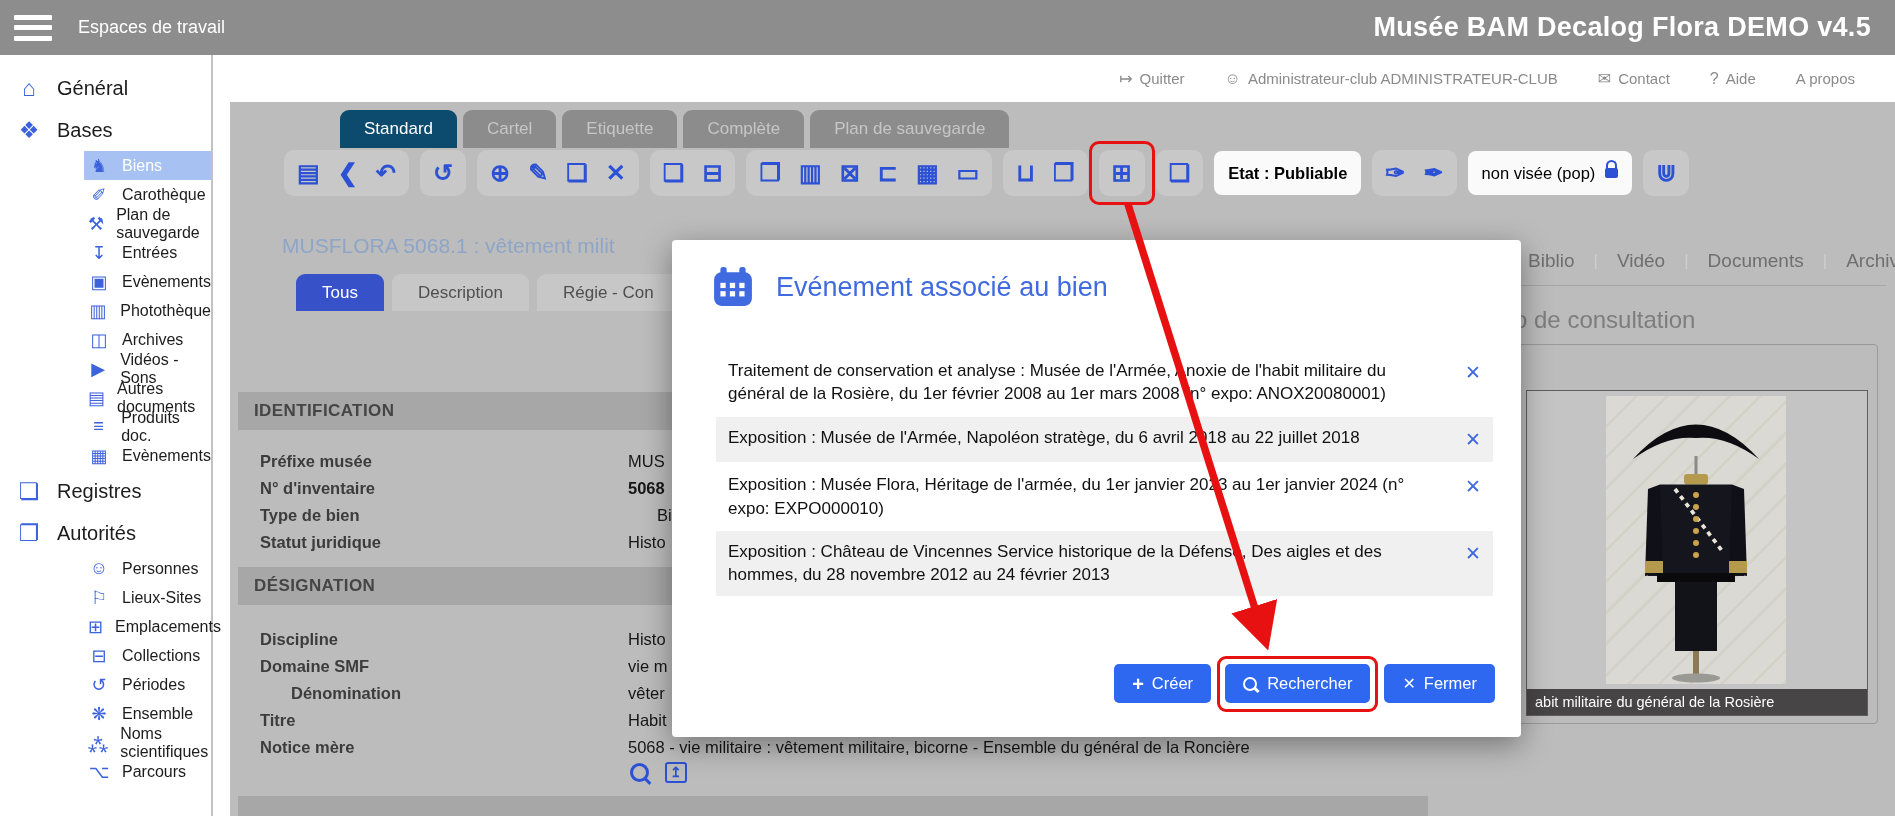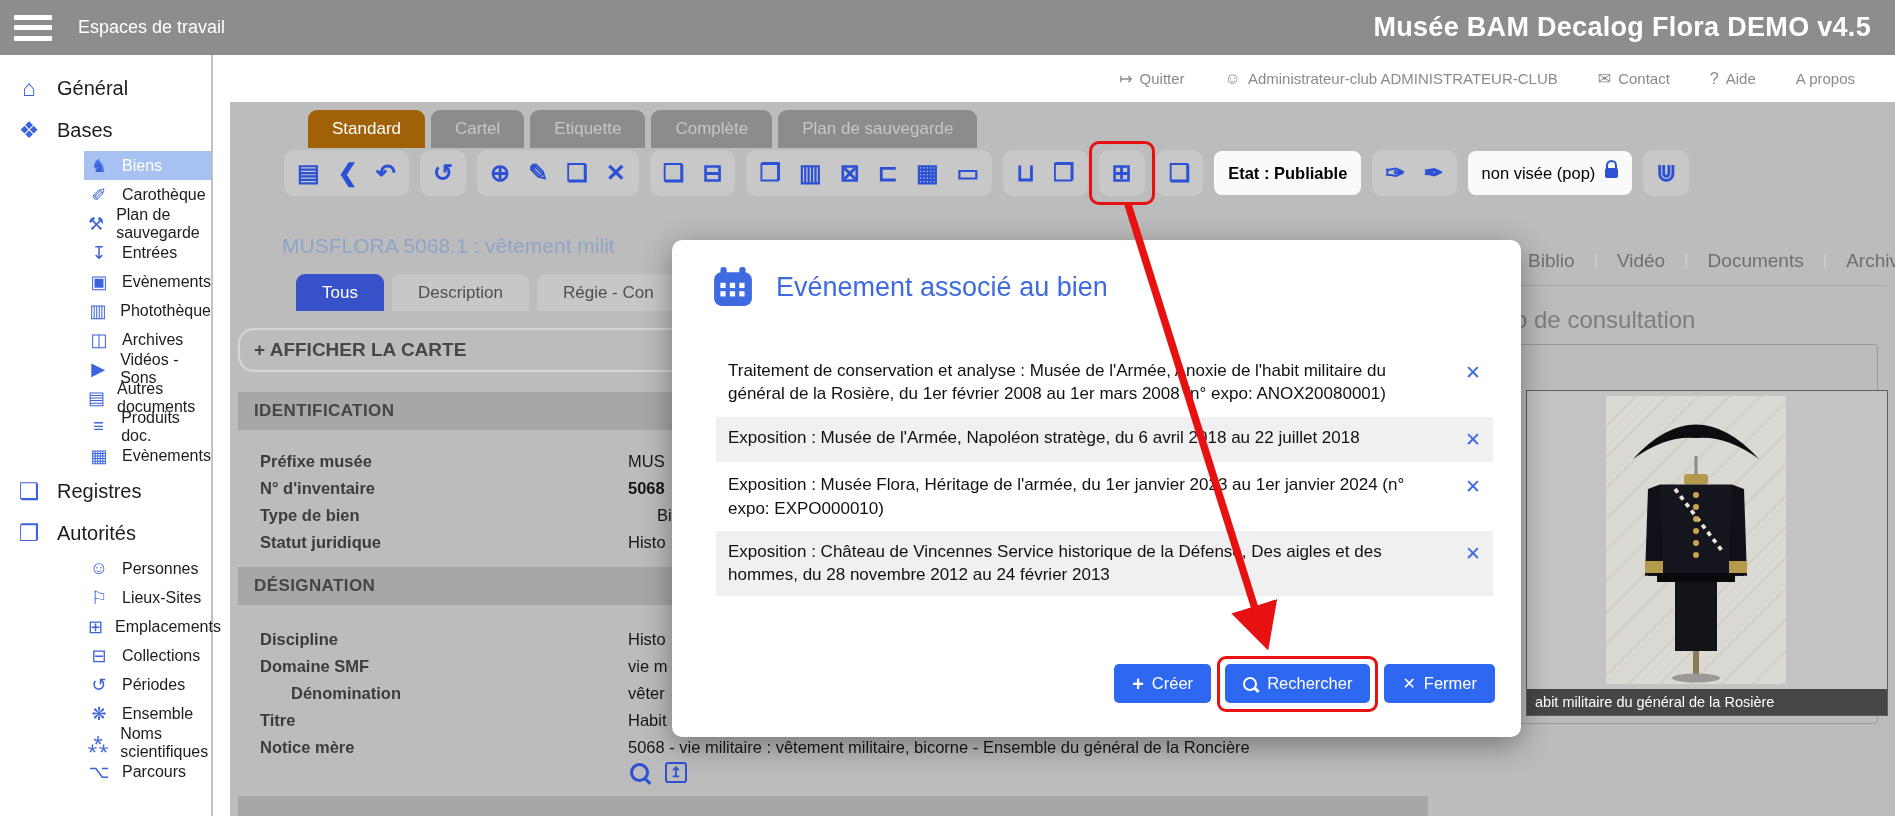--- a/index.html
+++ b/index.html
@@ -28,21 +28,21 @@
   .quickbar{position:absolute;left:216px;top:55px;right:0;height:47px;background:#fff;display:flex;align-items:center;justify-content:flex-end;gap:40px;padding-right:40px;color:#8a8a8a;font-size:15px;}
   .qlink{display:flex;align-items:center;gap:7px;cursor:pointer;}
   .qlink .qic{font-size:16px;}
   .qic-help{font-size:20px;}
 
   
   .main{position:absolute;left:230px;top:102px;right:0;bottom:0;background:#bcbcbc;}
 
   .view-tabs{position:absolute;left:78px;top:8px;display:flex;gap:6px;}
   .vtab{height:38px;line-height:38px;padding:0 24px;border-radius:9px 9px 0 0;background:#8c8c8c;color:#c6c6c6;font-size:17px;cursor:pointer;white-space:nowrap;}
-  .vtab.active{background:#a16207;color:#fff;}
+  .vtab.active{background:#0c4a6e;color:#fff;margin-left:32px;}
 
   .toolbar{position:absolute;left:54px;top:48px;display:flex;align-items:center;gap:11px;}
   .tb-group{background:#c8c8c8;border-radius:10px;height:46px;display:flex;align-items:center;gap:18px;padding:0 13px;}
   .tb-ico{font-size:24px;color:#2d51d4;font-weight:bold;cursor:pointer;line-height:1;}
   .tb-pill{background:#fafafa;border-radius:8px;height:44px;display:flex;align-items:center;padding:0 14px;font-size:16.5px;color:#000;white-space:nowrap;}
   .tb-pill.bold{font-weight:bold;}
   .cal-wrap{position:relative;}
   .red-outline{position:absolute;border:3.5px solid #e81111;border-radius:10px;pointer-events:none;}
   .cal-red{left:-10px;top:-9px;right:-10px;bottom:-9px;}
   .lock-ico{display:inline-block;width:13px;height:10px;background:#2d51d4;border-radius:2px;position:relative;margin-left:10px;}
@@ -70,21 +70,21 @@
   .media-title{position:absolute;left:1514px;top:204px;font-size:24px;color:#7d7d7d;}
   .media-outer{position:absolute;left:1480px;top:242px;width:396px;height:378px;border:1px solid #9a9a9a;border-radius:4px;}
   .media-frame{position:absolute;left:1526px;top:288px;width:340px;height:324px;border:1px solid #5e5e5e;background:#c4c4c4;}
   .media-photo{position:absolute;left:79px;top:5px;width:180px;height:288px;background:#dbd9d3;background-image:repeating-linear-gradient(-45deg,rgba(150,140,110,.10) 0 3px,rgba(0,0,0,0) 3px 22px);}
   .media-caption{position:absolute;left:0;bottom:0;right:0;height:26px;background:#474545;color:#fff;font-size:14.5px;display:flex;align-items:center;padding-left:8px;white-space:nowrap;overflow:hidden;}
 
   
   .stage-abs{position:absolute;}
 
   
-  .modal{position:absolute;left:672px;top:240px;width:849px;height:497px;background:#fff;border-radius:10px;box-shadow:0 8px 30px rgba(0,0,0,.38);}
+  .modal{position:absolute;left:672px;top:240px;width:849px;height:497px;background:#fff;border-radius:4px;box-shadow:0 8px 30px rgba(0,0,0,.38);}
   .modal-head{position:absolute;left:40px;top:26px;display:flex;align-items:center;gap:22px;}
   .modal-title{color:#3f6ae0;font-size:27px;}
   .event-list{position:absolute;left:44px;top:108px;right:28px;}
   .event-row{display:flex;align-items:flex-start;padding:9px 12px 9px 12px;margin:2px 0;font-size:17px;line-height:1.38;color:#111;}
   .event-row.alt{background:#f0f0f0;}
   .event-text{flex:1;padding-right:26px;}
   .row-x{color:#3f6ae0;font-size:19px;cursor:pointer;padding-top:1px;}
   .modal-btns{position:absolute;right:26px;top:424px;display:flex;gap:14px;}
   .mbtn{background:#2e68f0;color:#fff;border:none;height:39px;border-radius:5px;font-size:16.5px;font-family:"Liberation Sans",sans-serif;display:flex;align-items:center;gap:8px;padding:0 18px;cursor:pointer;}
   .mbtn .plus{font-size:20px;font-weight:bold;line-height:1;}
@@ -294,21 +294,20 @@
     </div>
 
     <div class="record-title">MUSFLORA 5068.1 : vêtement milit</div>
 
     <div class="record-tabs">
       <span class="rtab active">Tous</span>
       <span class="rtab">Description</span>
       <span class="rtab">Régie - Con</span>
     </div>
 
-    <div class="map-pill">+ AFFICHER LA CARTE</div>
 
     <div class="section-strip" style="top:290px;">IDENTIFICATION</div>
     <span class="f-label" style="top:350px;">Préfixe musée</span>
     <span class="f-value" style="top:350px;">MUS</span>
     <span class="f-label" style="top:377px;">N° d'inventaire</span>
     <span class="f-value bold" style="top:377px;">5068</span>
     <span class="f-label" style="top:404px;">Type de bien</span>
     <span class="f-value" style="top:404px;margin-left:29px;">Bien</span>
     <span class="f-label" style="top:431px;">Statut juridique</span>
     <span class="f-value" style="top:431px;">Histo</span>
@@ -338,21 +337,21 @@
       <span class="sep">|</span>
     <span>Vidéo</span>
       <span class="sep">|</span>
     <span>Documents</span>
       <span class="sep">|</span>
     <span>Archives</span>
   </div>
   <div class="media-rule stage-abs" style="top:285px;left:1460px;width:426px;height:1px;background:#a5a5a5;"></div>
   <div class="media-title stage-abs" style="top:306px;">o de consultation</div>
   <div class="media-outer stage-abs" style="top:344px;"></div>
-  <div class="media-frame stage-abs" style="top:390px;padding-left:20px;">
+  <div class="media-frame stage-abs" style="top:390px;">
     <div class="media-photo">
       <svg width="180" height="288" viewBox="0 0 120 192">
         <path d="M18,42 Q60,-4 102,42 Q80,26 60,28 Q40,26 18,42 Z" fill="#0d0d11"></path>
         <rect x="59" y="40" width="2" height="14" fill="#8a8a86"></rect>
         <rect x="52" y="52" width="16" height="7" rx="2" fill="#b59a4e"></rect>
         <path d="M36,59 L84,59 L92,120 L28,120 Z" fill="#15151e"></path>
         <path d="M28,62 L36,59 L38,118 L26,120 Z" fill="#101018"></path>
         <path d="M92,62 L84,59 L82,118 L94,120 Z" fill="#101018"></path>
         <line x1="46" y1="62" x2="78" y2="104" stroke="#e9e5da" stroke-width="2.5" stroke-dasharray="3,3"></line>
         <circle cx="60" cy="66" r="2" fill="#c9a44a"></circle>

